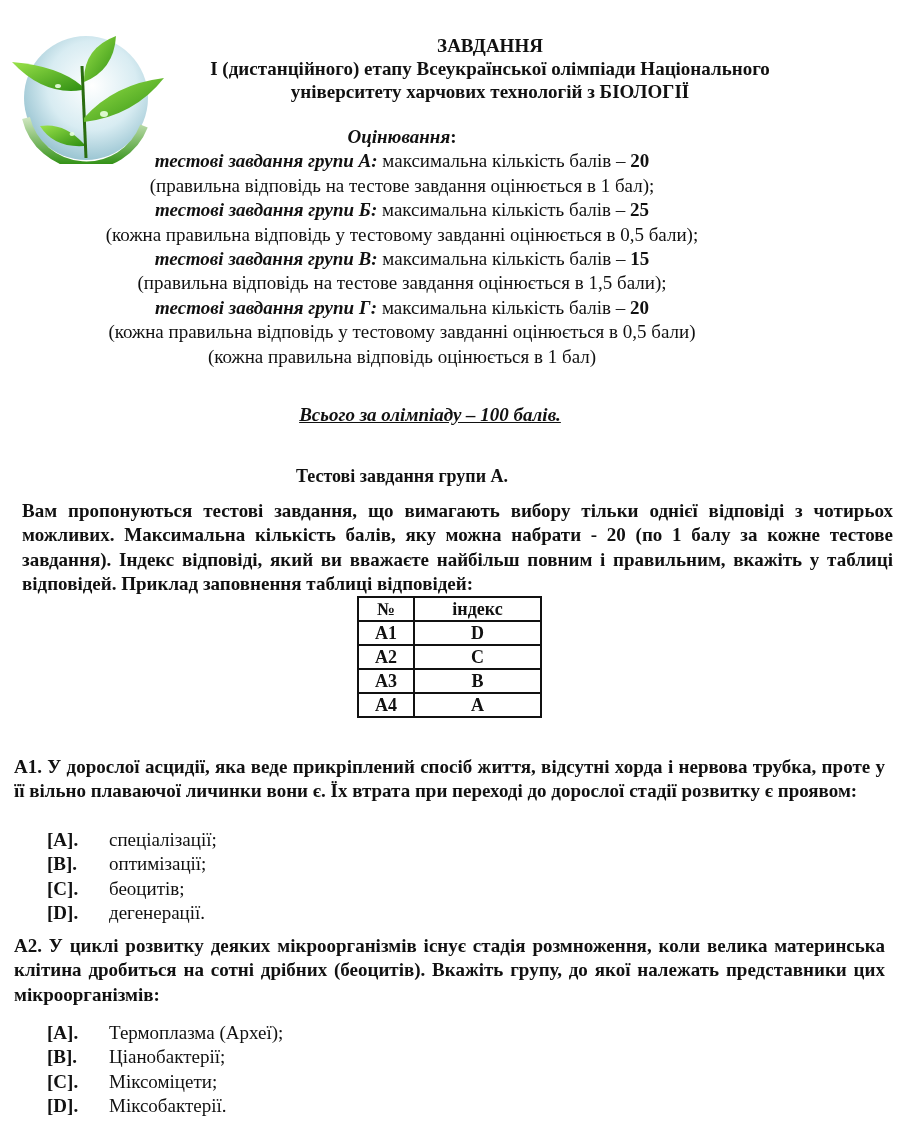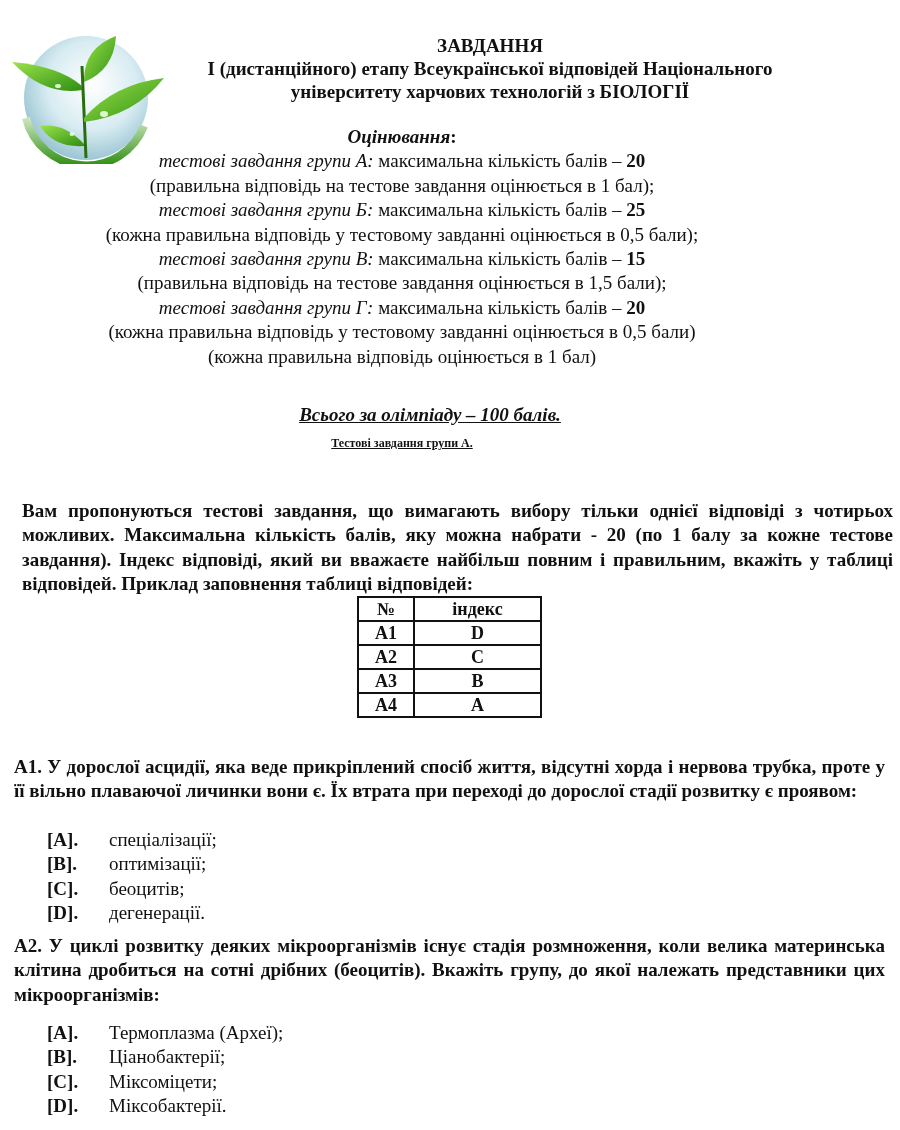--- a/index.html
+++ b/index.html
@@ -46,37 +46,36 @@
     .scoring {
       top: 125px;
       font-size: 19px;
       line-height: 24.4px;
     }
     .scoring .heading {
       font-weight: bold;
       font-style: italic;
     }
     .scoring .lbl {
-      font-weight: normal;
+      font-weight: bold;
       font-style: italic;
     }
     .scoring b { font-weight: bold; }
     .total {
       top: 404px;
       font-size: 19px;
       font-weight: bold;
       font-style: italic;
       text-decoration: underline;
       margin-left: 28px;
     }
     .section-title {
-      top: 436px;
-      font-size: 12px;
-      font-weight: bold;
-      text-decoration: underline;
+      top: 466px;
+      font-size: 18px;
+      font-weight: bold;
     }
     .para {
       position: absolute;
       left: 14px;
       width: 871px;
       font-size: 19px;
       font-weight: bold;
       line-height: 24.3px;
       text-align: justify;
       text-align-last: left;
@@ -149,21 +148,21 @@
       <path d="M80 92 Q110 58 160 52 Q130 90 80 96 Z" fill="url(#leafG)"></path>
       <path d="M80 118 Q60 96 36 100 Q50 122 80 120 Z" fill="url(#leafG)"></path>
       <ellipse cx="100" cy="88" rx="4" ry="3" fill="#e9ffe0" opacity="0.9"></ellipse>
       <ellipse cx="54" cy="60" rx="3" ry="2" fill="#e9ffe0" opacity="0.9"></ellipse>
       <ellipse cx="68" cy="108" rx="2.5" ry="2" fill="#e9ffe0" opacity="0.9"></ellipse>
     </svg>
   </div>
 
   <div class="center title-block">
     <div>ЗАВДАННЯ</div>
-    <div>І (дистанційного) етапу Всеукраїнської відповідей Національного</div>
+    <div>І (дистанційного) етапу Всеукраїнської олімпіади Національного</div>
     <div>університету харчових технологій з БІОЛОГІЇ</div>
   </div>
 
   <div class="center scoring">
     <div>
       <span class="heading">Оцінювання</span><b>:</b>
     </div>
 
     <div>
       <span class="lbl">тестові завдання групи А:</span><span> максимальна кількість балів – </span><b>20</b>

